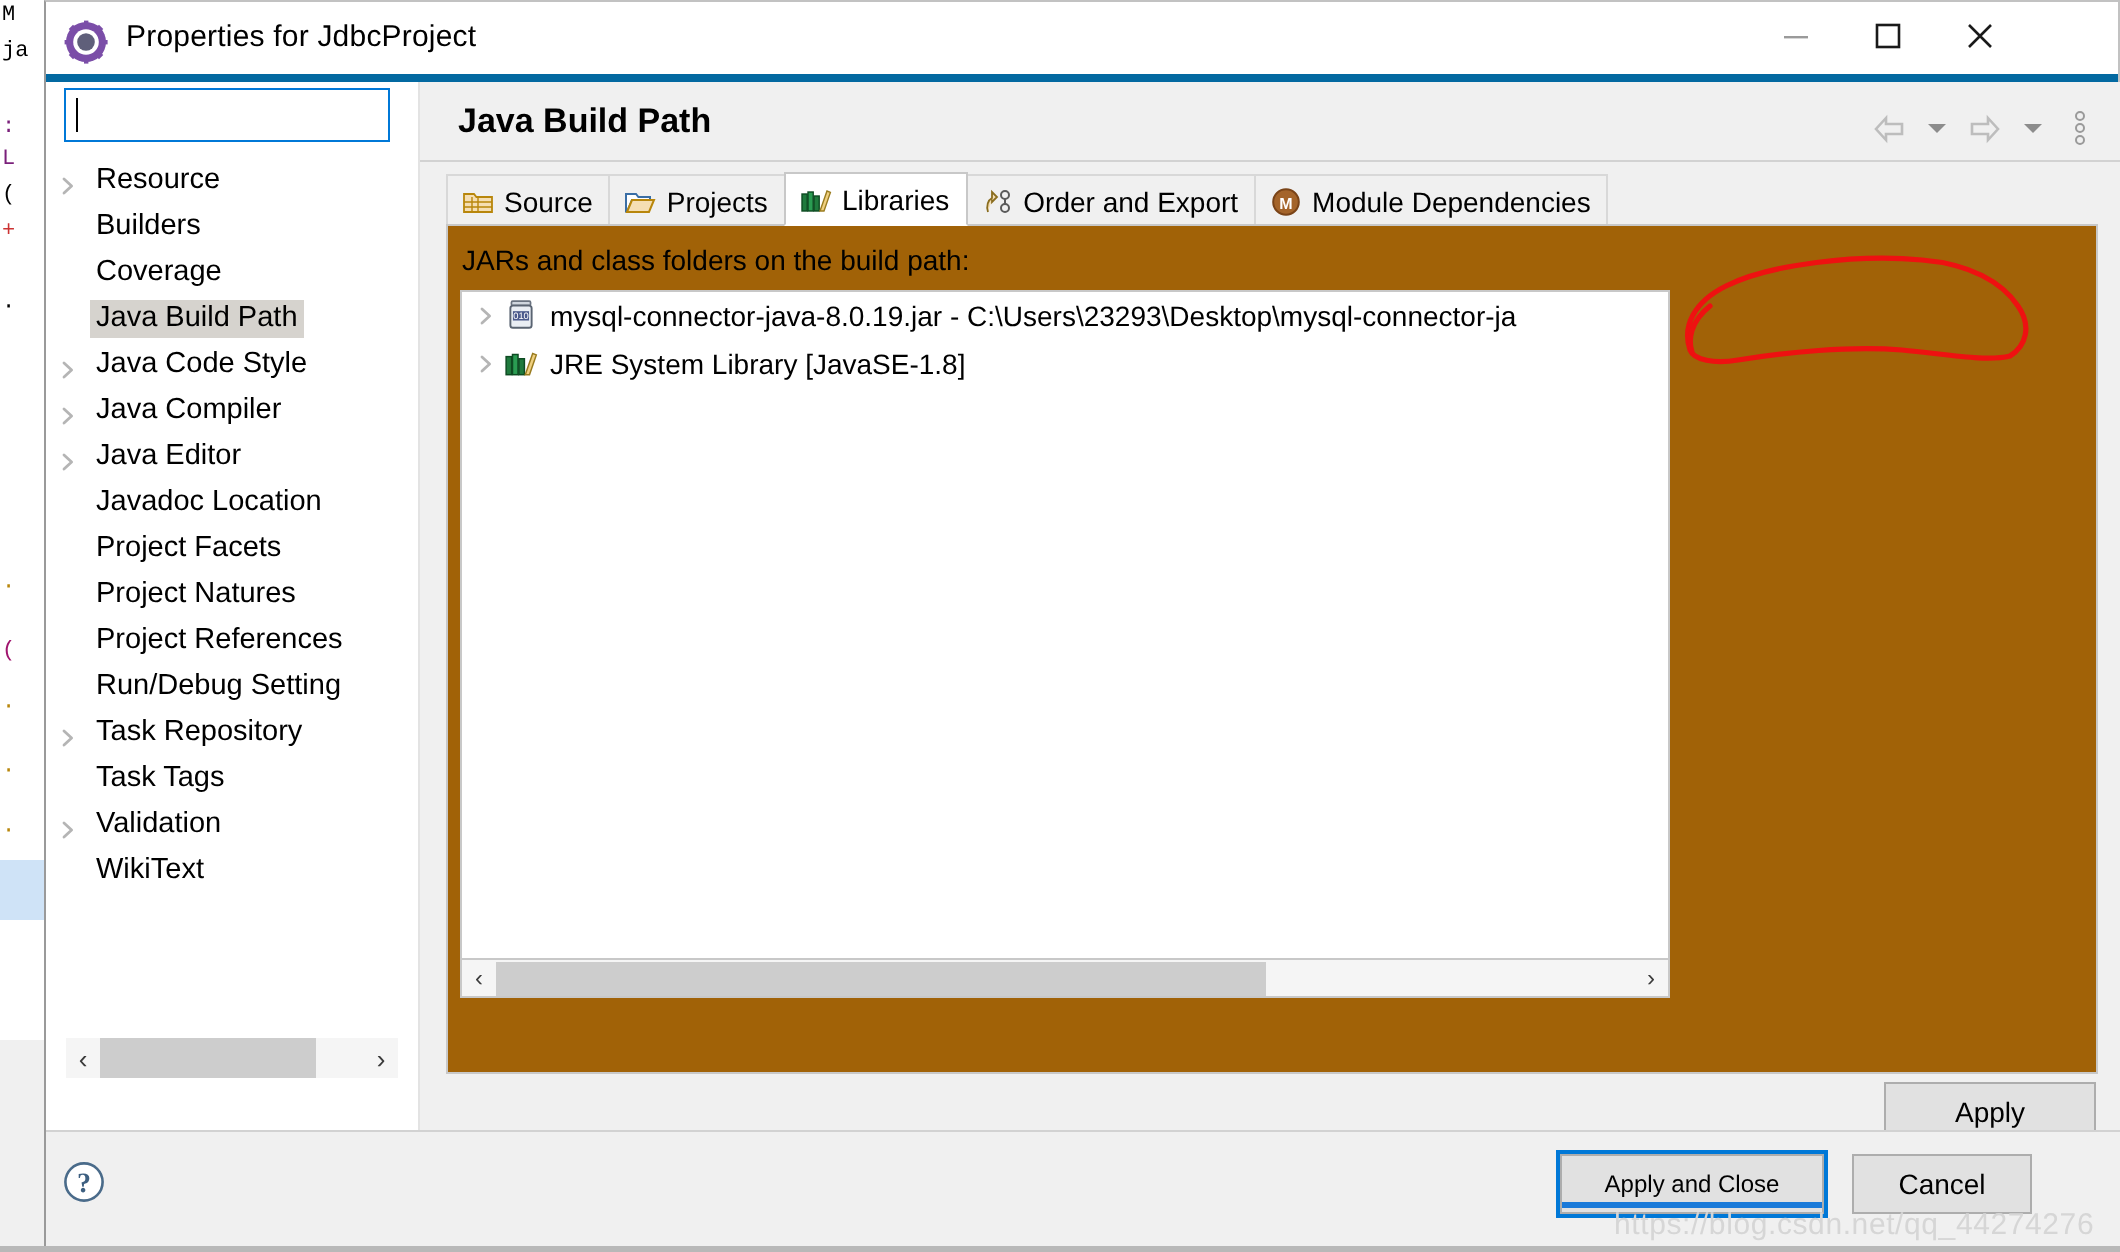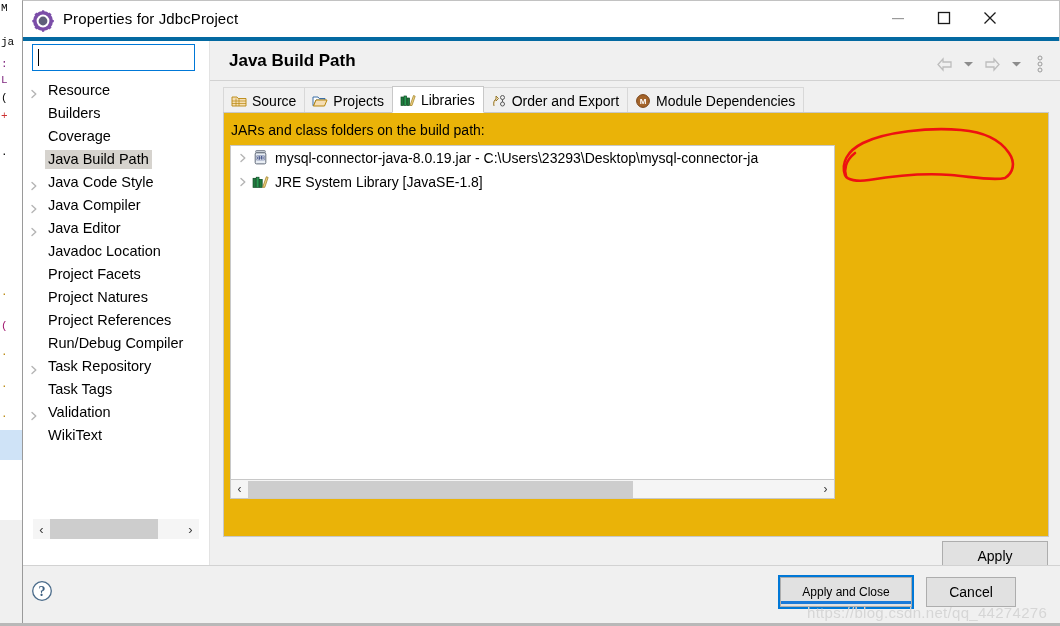--- a/index.html
+++ b/index.html
@@ -162,21 +162,21 @@
     border-bottom: 1px solid #ffffff;
     position: relative; z-index: 3;
     height: 27px;
   }
   .tab .ticon { width: 16px; height: 16px; flex: none; }
 
   
   #tab-content {
     position: absolute; left: 13px; top: 71px;
     width: 826px; height: 425px;
-    background: #eab308;
+    background: #a16207;
     border: 1px solid #c8c8c8;
   }
   #list-label {
     position: absolute; left: 7px; top: 9px;
     font-size: 14px; color: #000;
   }
   
   #jar-list {
     position: absolute; left: 6px; top: 32px;
     width: 605px; height: 335px;
@@ -294,21 +294,21 @@
   #bottom-edge {
     position:absolute; left:0; top:623px; width:1060px; height:3px;
     background:#b8b8b8; z-index: 25;
   }
 </style>
 </head>
 <body>
 
 <div id="bg-editor">
   <div class="ln" style="top:2px;color:#000;">M</div>
-  <div class="ln" style="top:20px;color:#000;margin-top:16px;">ja</div>
+  <div class="ln" style="top:20px;color:#000;">ja</div>
   <div class="ln" style="top:58px;color:#7a1f7a;">:</div>
   <div class="ln" style="top:74px;color:#7a1f7a;">L</div>
   <div class="ln" style="top:92px;color:#000;">(</div>
   <div class="ln" style="top:110px;color:#c33;">+</div>
   <div class="ln" style="top:148px;color:#000;">·</div>
   <div class="ln" style="top:288px;color:#b8860b;">·</div>
   <div class="ln" style="top:320px;color:#a0146e;">(</div>
   <div class="ln" style="top:348px;color:#b8860b;">·</div>
   <div class="ln" style="top:380px;color:#b8860b;">·</div>
   <div class="ln" style="top:410px;color:#b8860b;">·</div>
@@ -401,21 +401,21 @@
           <div class="tnode">
             <span class="lbl">Project Facets</span>
           </div>
           <div class="tnode">
             <span class="lbl">Project Natures</span>
           </div>
           <div class="tnode">
             <span class="lbl">Project References</span>
           </div>
           <div class="tnode">
-            <span class="lbl">Run/Debug Compiler</span>
+            <span class="lbl">Run/Debug Setting</span>
           </div>
           <div class="tnode">
             <span class="arrow"><svg width="10" height="10" viewBox="0 0 10 10">
                 <path d="M3 1.5 L6.8 5 L3 8.5" fill="none" stroke="#b5b5b5" stroke-width="1.4" stroke-linecap="round" stroke-linejoin="round"></path>
               </svg></span>
             <span class="lbl">Task Repository</span>
           </div>
           <div class="tnode">
             <span class="lbl">Task Tags</span>
           </div>

